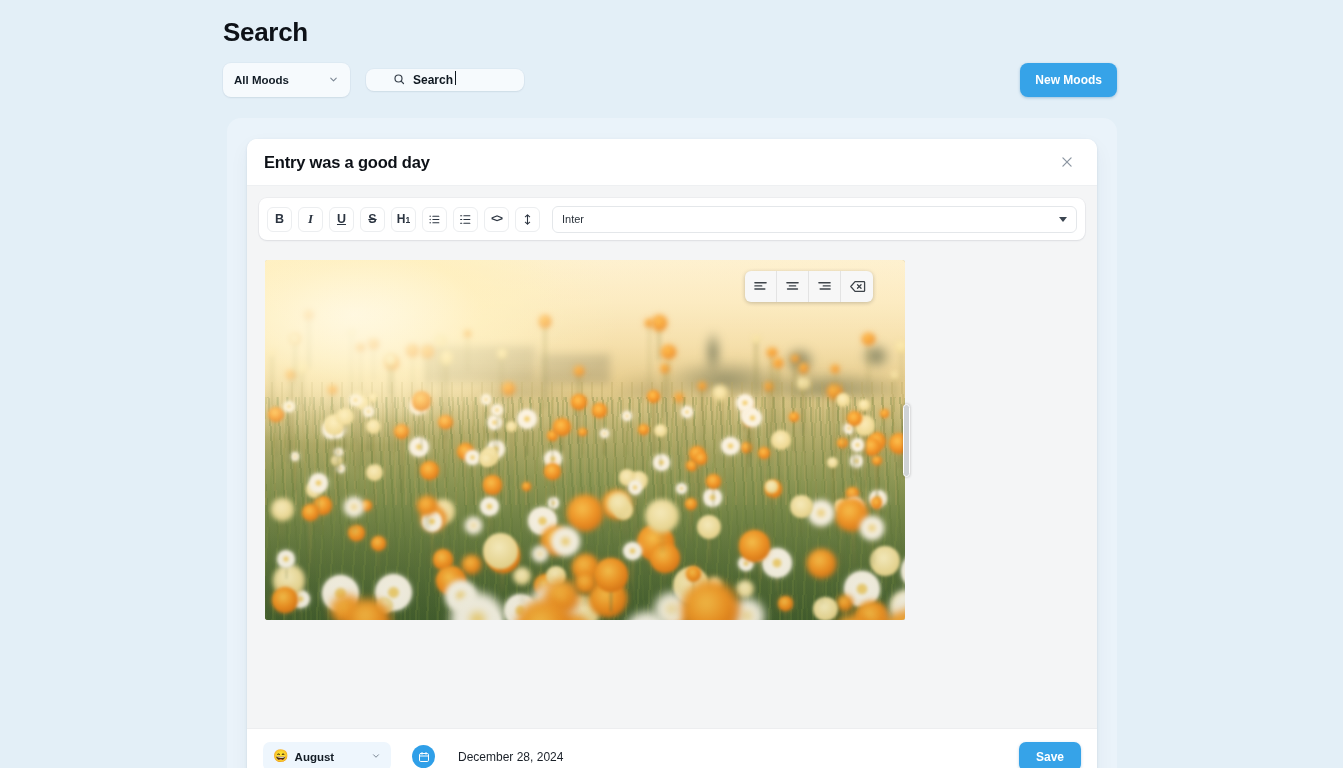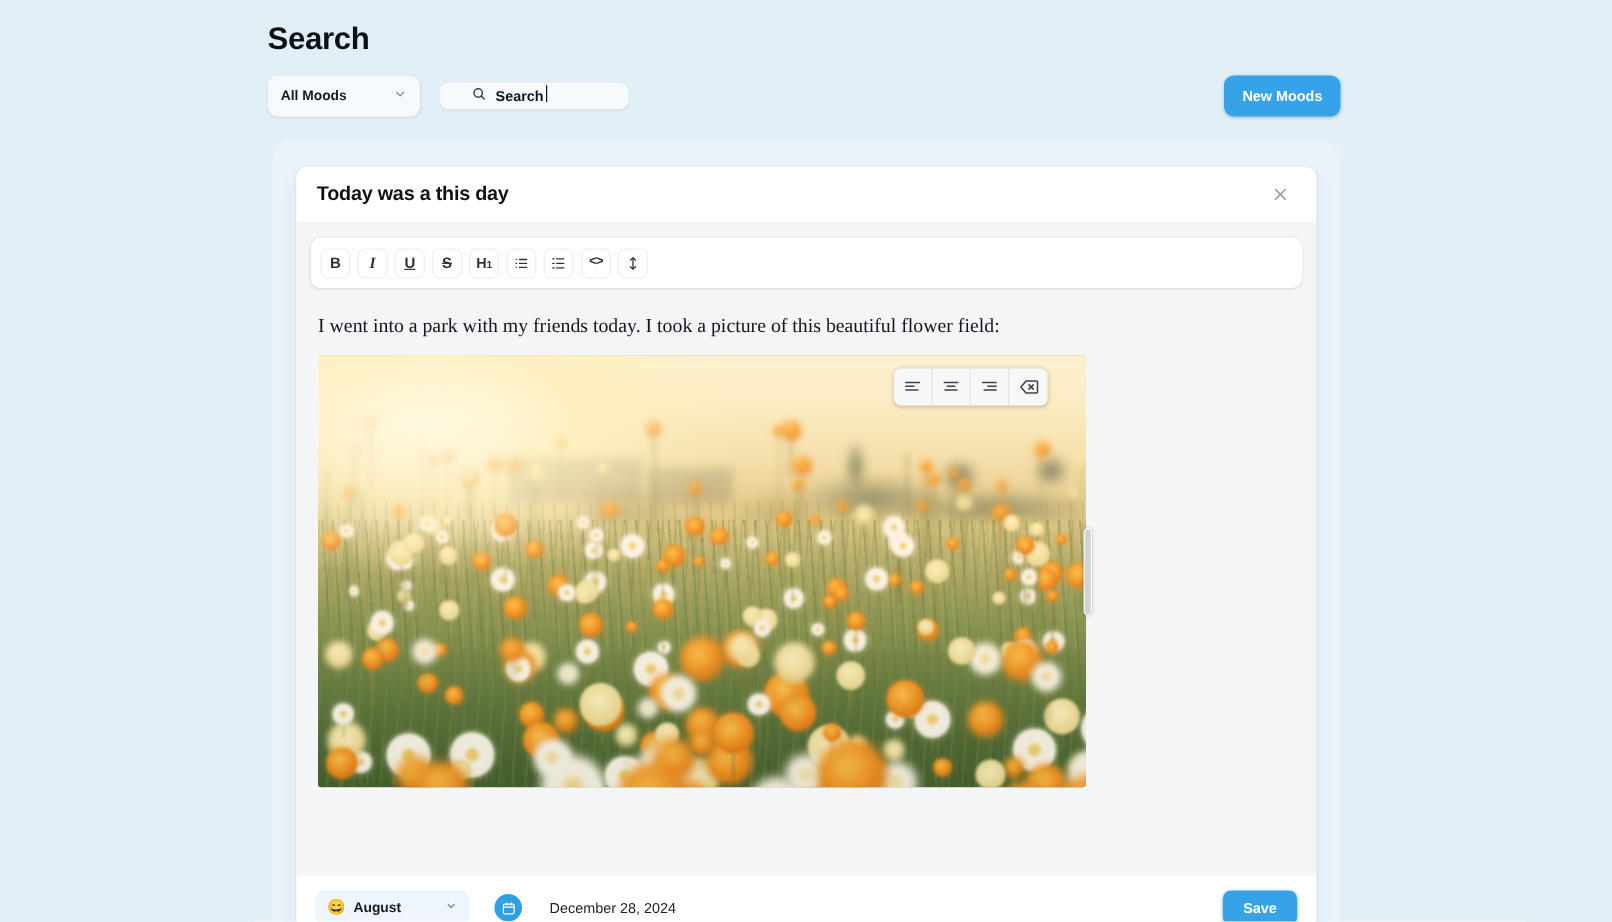--- a/index.html
+++ b/index.html
@@ -360,21 +360,21 @@
   </div>
 </div>
 
 <button class="btn-primary">New Moods</button>
 
 <div class="card-shell">
 
   <div class="editor">
 
     <div class="editor-header">
-      <div class="entry-title">Today was a this day</div>
+      <div class="entry-title">Entry was a good day</div>
       <div class="close-btn">
         <span>
           <svg width="14" height="14" viewBox="0 0 24 24" fill="none" stroke="#8e98a3" stroke-width="2.2" stroke-linecap="round">
               <line x1="5" y1="5" x2="19" y2="19"></line>
               <line x1="19" y1="5" x2="5" y2="19"></line>
             </svg>
         </span>
       </div>
     </div>
 
@@ -426,24 +426,27 @@
         <div class="tbtn">
           <span>
             <svg width="13" height="13" viewBox="0 0 24 24" fill="none" stroke="#2b3440" stroke-width="2" stroke-linecap="round" stroke-linejoin="round">
                 <line x1="12" y1="4" x2="12" y2="20"></line>
                 <polyline points="8 7 12 3.4 16 7"></polyline>
                 <polyline points="8 17 12 20.6 16 17"></polyline>
               </svg>
           </span>
         </div>
 
+        <div class="font-select">
+          <span>Inter</span>
+          <span class="caret-sm"></span>
+        </div>
       </div>
 
       <div class="content">
-        <p class="paragraph">I went into a park with my friends today. I took a picture of this beautiful flower field:</p>
 
         <div class="img-wrap">
           <div class="img-frame">
             <div class="sky"></div>
             <div class="building blur3"></div>
             <div class="building b2 blur3"></div>
             <div class="hills"></div>
             <div class="tree blur3"></div>
             <div class="tree t2 blur3"></div>
             <div class="tree t3 blur3"></div>

